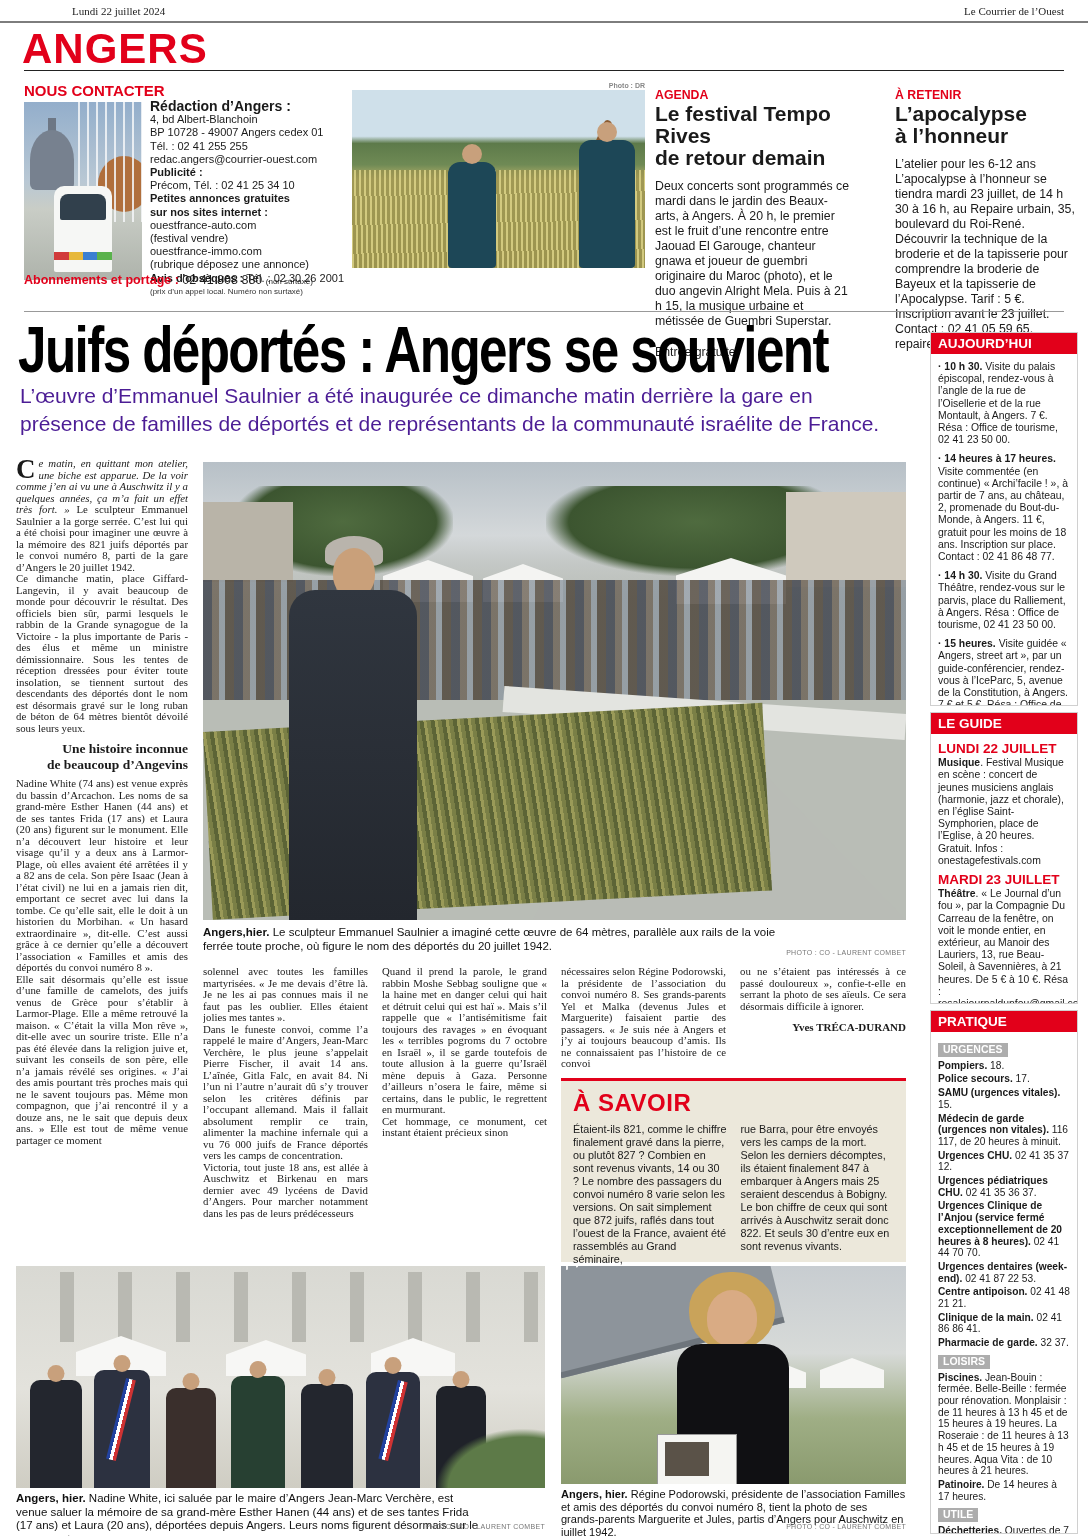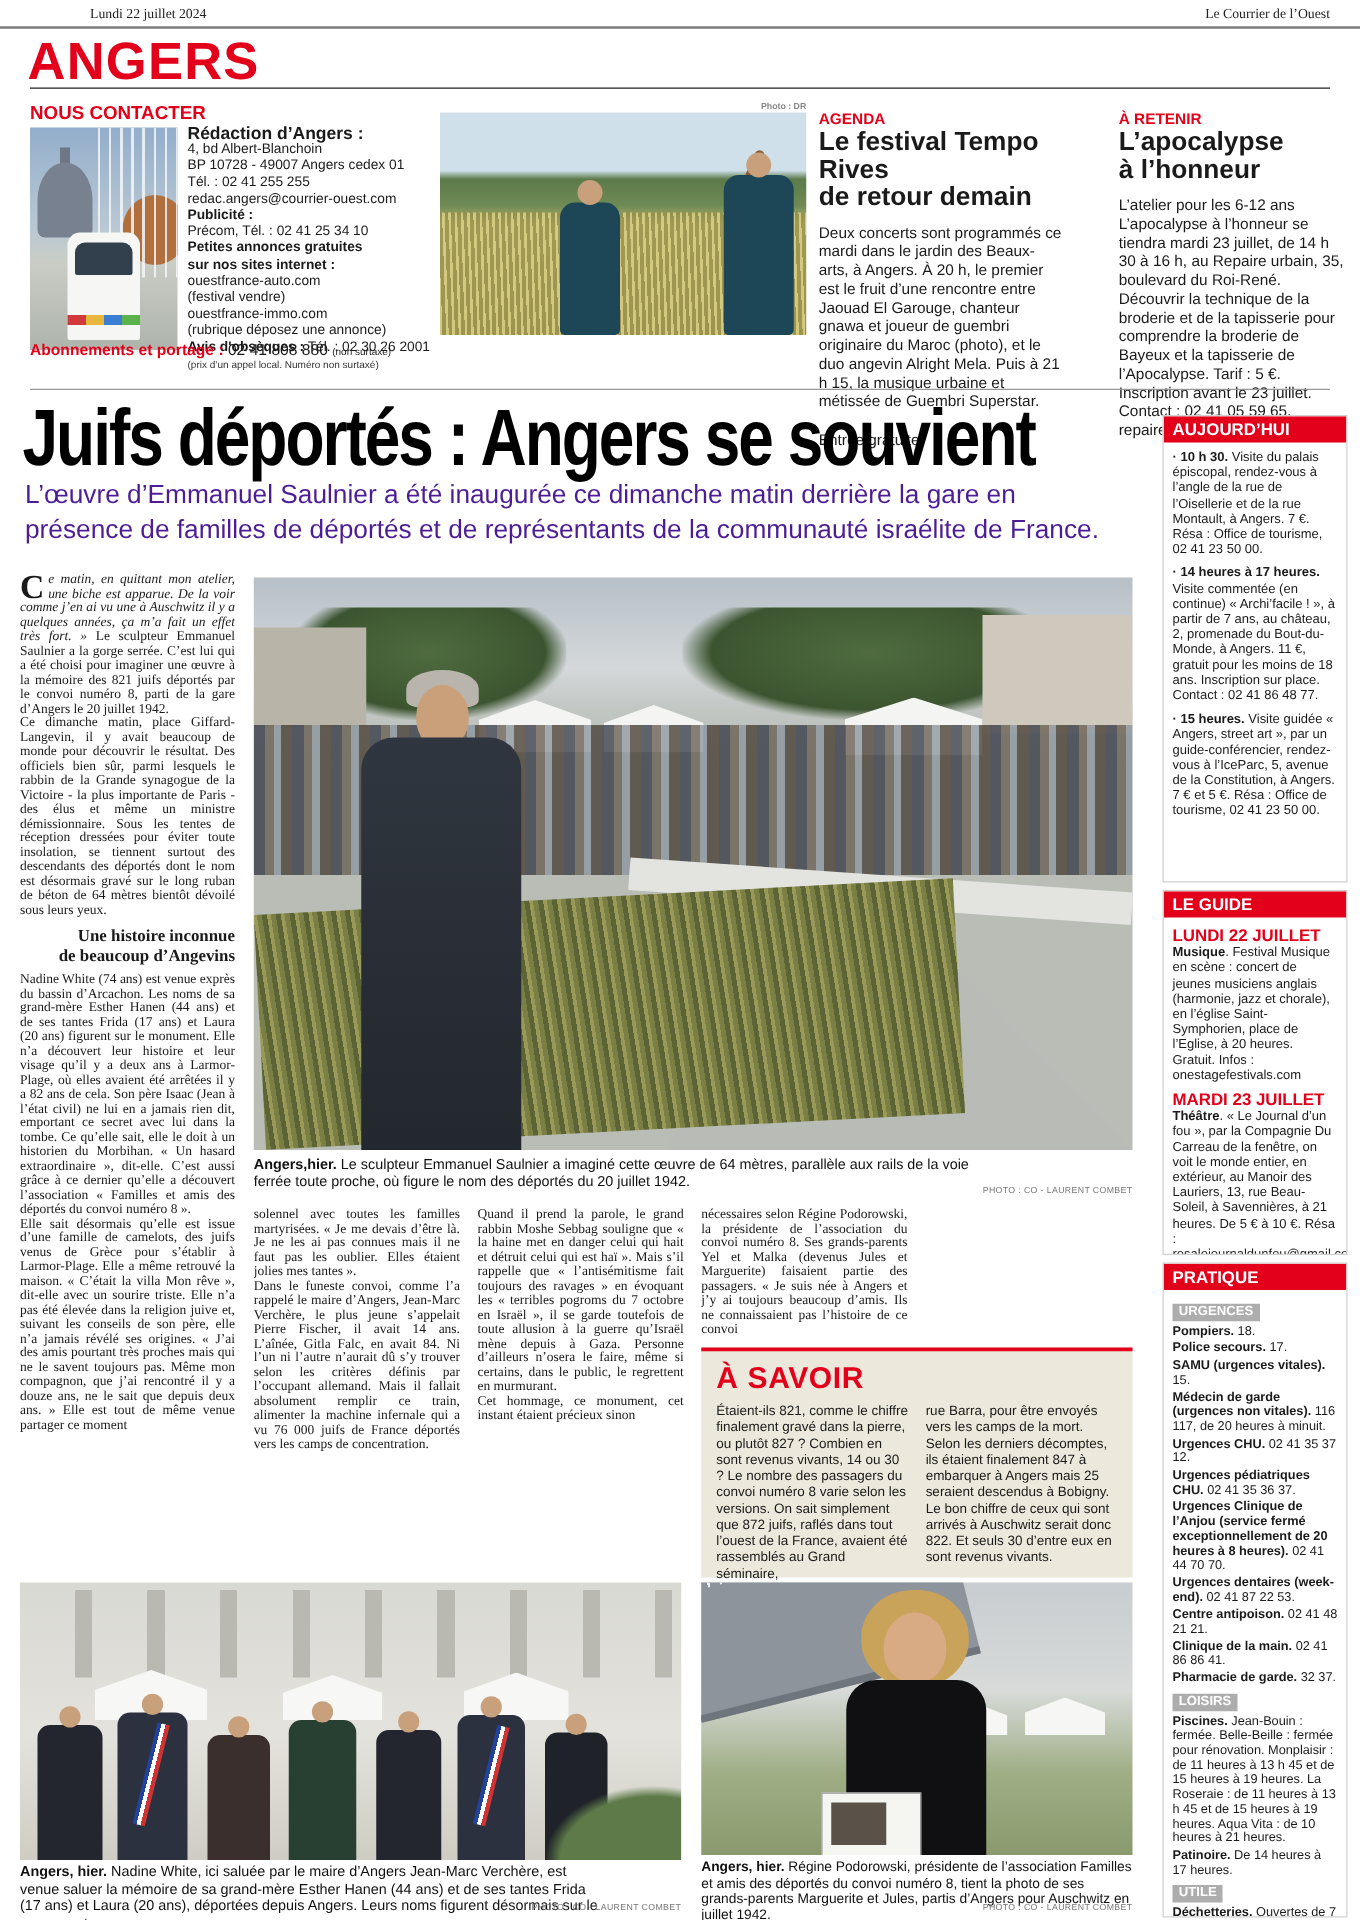--- a/index.html
+++ b/index.html
@@ -247,27 +247,32 @@
     <div class="sculptor"></div>
   </div>
   <div class="caption cap-main">
     <span class="txt"><span class="b">Angers,hier.</span><span> Le sculpteur Emmanuel Saulnier a imaginé cette œuvre de 64 mètres, parallèle aux rails de la voie ferrée toute proche, où figure le nom des déportés du 20 juillet 1942.</span></span>
     <span class="credit">PHOTO : CO - LAURENT COMBET</span>
   </div>
 
   <div class="acol col2">
     <p>solennel avec toutes les familles martyrisées. « Je me devais d’être là. Je ne les ai pas connues mais il ne faut pas les oublier. Elles étaient jolies mes tantes ».</p>
     <p>Dans le funeste convoi, comme l’a rappelé le maire d’Angers, Jean-Marc Verchère, le plus jeune s’appelait Pierre Fischer, il avait 14 ans. L’aînée, Gitla Falc, en avait 84. Ni l’un ni l’autre n’aurait dû s’y trouver selon les critères définis par l’occupant allemand. Mais il fallait absolument remplir ce train, alimenter la machine infernale qui a vu 76 000 juifs de France déportés vers les camps de concentration.</p>
+    <p>Victoria, tout juste 18 ans, est allée à Auschwitz et Birkenau en mars dernier avec 49 lycéens de David d’Angers. Pour marcher notamment dans les pas de leurs prédécesseurs</p>
   </div>
   <div class="acol col3">
     <p>Quand il prend la parole, le grand rabbin Moshe Sebbag souligne que « la haine met en danger celui qui hait et détruit celui qui est haï ». Mais s’il rappelle que « l’antisémitisme fait toujours des ravages » en évoquant les « terribles pogroms du 7 octobre en Israël », il se garde toutefois de toute allusion à la guerre qu’Israël mène depuis à Gaza. Personne d’ailleurs n’osera le faire, même si certains, dans le public, le regrettent en murmurant.</p>
     <p>Cet hommage, ce monument, cet instant étaient précieux sinon</p>
   </div>
   <div class="acol col4">
     <p>nécessaires selon Régine Podorowski, la présidente de l’association du convoi numéro 8. Ses grands-parents Yel et Malka (devenus Jules et Marguerite) faisaient partie des passagers. « Je suis née à Angers et j’y ai toujours beaucoup d’amis. Ils ne connaissaient pas l’histoire de ce convoi</p>
+  </div>
+  <div class="acol col5">
+    <p>ou ne s’étaient pas intéressés à ce passé douloureux », confie-t-elle en serrant la photo de ses aïeuls. Ce sera désormais difficile à ignorer.</p>
+    <p class="byline">Yves TRÉCA-DURAND</p>
   </div>
 
   <div class="savoir">
     <h3>À SAVOIR</h3>
     <div class="cols">
       <div>Étaient-ils 821, comme le chiffre finalement gravé dans la pierre, ou plutôt 827 ? Combien en sont revenus vivants, 14 ou 30 ? Le nombre des passagers du convoi numéro 8 varie selon les versions. On sait simplement que 872 juifs, raflés dans tout l’ouest de la France, avaient été rassemblés au Grand séminaire,</div>
       <div>rue Barra, pour être envoyés vers les camps de la mort. Selon les derniers décomptes, ils étaient finalement 847 à embarquer à Angers mais 25 seraient descendus à Bobigny. Le bon chiffre de ceux qui sont arrivés à Auschwitz serait donc 822. Et seuls 30 d’entre eux en sont revenus vivants.</div>
     </div>
   </div>
 
@@ -308,20 +313,21 @@
   <div class="caption cap-right">
     <span class="txt" style="width:100%;display:block"><span class="b">Angers, hier.</span><span> Régine Podorowski, présidente de l’association Familles et amis des déportés du convoi numéro 8, tient la photo de ses grands-parents Marguerite et Jules, partis d’Angers pour Auschwitz en juillet 1942.</span></span>
     <span class="credit">PHOTO : CO - LAURENT COMBET</span>
   </div>
 
   <div class="side side-today">
     <div class="side-head">AUJOURD’HUI</div>
     <div class="side-body">
       <p><span class="b">· 10 h 30.</span><span> Visite du palais épiscopal, rendez-vous à l’angle de la rue de l’Oisellerie et de la rue Montault, à Angers. 7 €. Résa : Office de tourisme, 02 41 23 50 00.</span></p>
       <p><span class="b">· 14 heures à 17 heures.</span><span> Visite commentée (en continue) « Archi’facile ! », à partir de 7 ans, au château, 2, promenade du Bout-du-Monde, à Angers. 11 €, gratuit pour les moins de 18 ans. Inscription sur place. Contact : 02 41 86 48 77.</span></p>
+      <p><span class="b">· 14 h 30.</span><span> Visite du Grand Théâtre, rendez-vous sur le parvis, place du Ralliement, à Angers. Résa : Office de tourisme, 02 41 23 50 00.</span></p>
       <p><span class="b">· 15 heures.</span><span> Visite guidée « Angers, street art », par un guide-conférencier, rendez-vous à l’IceParc, 5, avenue de la Constitution, à Angers. 7 € et 5 €. Résa : Office de tourisme, 02 41 23 50 00.</span></p>
     </div>
   </div>
 
   <div class="side side-guide">
     <div class="side-head">LE GUIDE</div>
     <div class="side-body">
       <p class="dayhead">LUNDI 22 JUILLET</p>
       <p><span class="b">Musique</span><span>. Festival Musique en scène : concert de jeunes musiciens anglais (harmonie, jazz et chorale), en l’église Saint-Symphorien, place de l’Eglise, à 20 heures. Gratuit. Infos : onestagefestivals.com</span></p>
       <p class="dayhead">MARDI 23 JUILLET</p>

